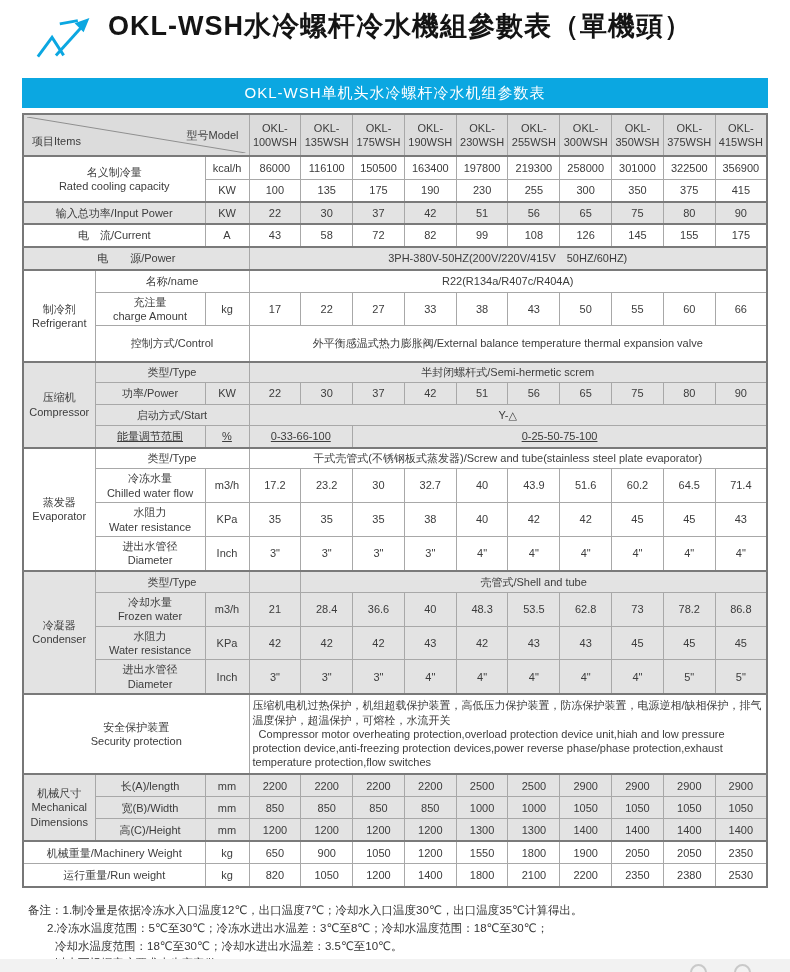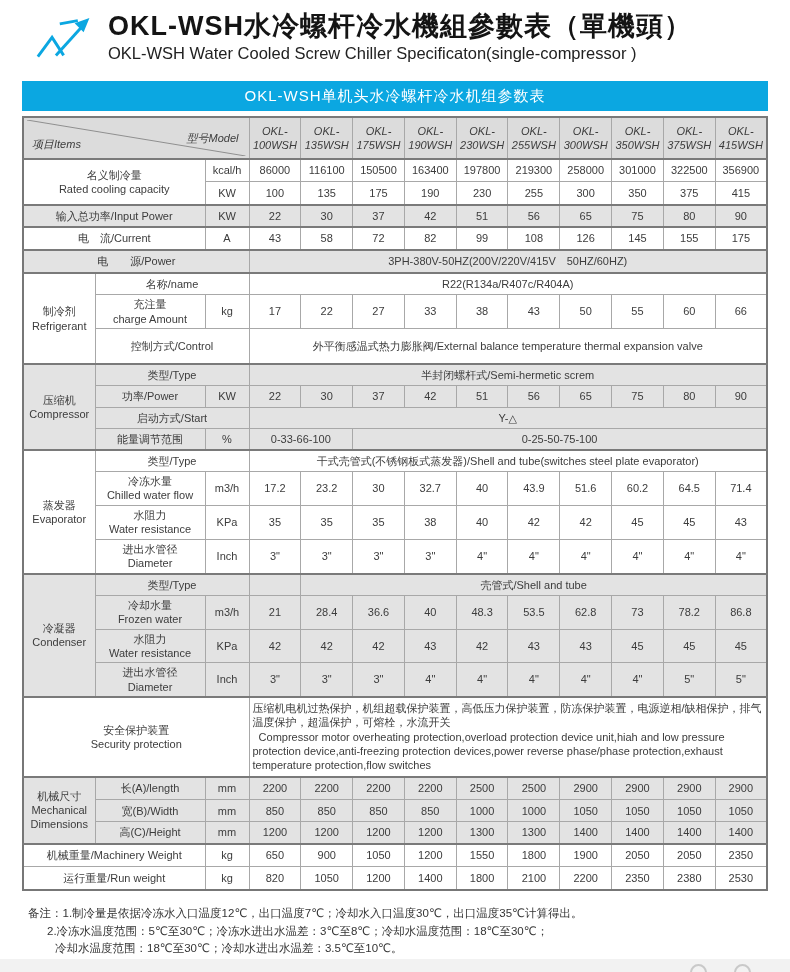--- a/index.html
+++ b/index.html
@@ -15,21 +15,21 @@
   .caption-bar{margin:16px 22px 5px 22px;height:30px;line-height:30px;text-align:center;
                color:#fff;font-size:15px;letter-spacing:1px;}
   
   table.spec{border-collapse:collapse;table-layout:fixed;width:746px;margin:0 22px;
              font-size:11px;color:#3c3c3c;text-align:center;}
   table.spec{border:2px solid #777;}
   table.spec td{border:1px solid #a8a8a8;padding:2px 3px;vertical-align:middle;line-height:1.3;
                 overflow:hidden;}
   tr.w td{background:#ffffff;}
   tr.g td{background:#e3e3e3;}
-  tr.hd td{background:#dcdcdc;font-style:italic;}
+  tr.hd td{background:#dcdcdc;}
   tr.sec td{border-top:2px solid #7a7a7a;}
   td.left{text-align:left;padding:4px 8px;line-height:1.38;}
   td.corner{padding:0;}
   .corner-box{position:relative;width:100%;height:100%;min-height:36px;}
   svg.diag{position:absolute;left:0;top:0;width:100%;height:100%;display:block;}
   svg.diag line{stroke:#8f8f8f;stroke-width:1;}
   .c-items{position:absolute;left:5px;bottom:5px;}
   .c-model{position:absolute;right:7px;top:11px;}
   
   .notes{margin:14px 22px 0 28px;font-size:11.5px;color:#333;line-height:1.55;}
@@ -48,21 +48,20 @@
 
   <header class="doc-header">
     <svg class="logo" width="58" height="48" viewBox="0 0 90 70">
       <polyline points="6,64 28,34 46,62" fill="none" stroke="#0ba7e1" stroke-width="4.5"></polyline>
       <line x1="34" y1="62" x2="74" y2="18" stroke="#0ba7e1" stroke-width="4.5"></line>
       <line x1="40" y1="13" x2="68" y2="8" stroke="#0ba7e1" stroke-width="4.5"></line>
       <polygon points="86,4 63,12 77,26" fill="#0ba7e1"></polygon>
     </svg>
     <div class="titles">
       <h1 class="title-cn">OKL-WSH水冷螺杆冷水機組參數表（單機頭）</h1>
-      <h2 class="title-en">OKL-WSH Water Cooled Screw Chiller Specificaton(single-compressor )</h2>
     </div>
   </header>
 
   <div class="caption-bar" style="background: rgb(11, 167, 225);">OKL-WSH单机头水冷螺杆冷水机组参数表</div>
 
   <table class="spec">
     <colgroup>
       <col style="width:72px">
         <col style="width:110px">
         <col style="width:44px">
@@ -197,30 +196,30 @@
           <td class="val">56</td>
           <td class="val">65</td>
           <td class="val">75</td>
           <td class="val">80</td>
           <td class="val">90</td>
         </tr>
         <tr class="g" style="height: 21px;">
           <td colspan="2" class="lab">启动方式/Start</td>
           <td colspan="10" class="val">Y-△</td>
         </tr>
-        <tr class="g" style="height: 22px;">
+        <tr class="g" style="height: 22px; text-decoration: underline;">
           <td class="lab">能量调节范围</td>
           <td class="unit">%</td>
           <td colspan="2" class="val">0-33-66-100</td>
           <td colspan="8" class="val">0-25-50-75-100</td>
         </tr>
         <tr class="w sec" style="height: 21px;">
           <td rowspan="4" class="sect">蒸发器<br>Evaporator</td>
           <td colspan="2" class="lab">类型/Type</td>
-          <td colspan="10" class="val">干式壳管式(不锈钢板式蒸发器)/Shell and tube(switches steel plate evaporator)</td>
+          <td colspan="10" class="val">干式壳管式(不锈钢板式蒸发器)/Screw and tube(stainless steel plate evaporator)</td>
         </tr>
         <tr class="w" style="height: 34px;">
           <td class="lab">冷冻水量<br>Chilled water flow</td>
           <td class="unit">m3/h</td>
           <td class="val">17.2</td>
           <td class="val">23.2</td>
           <td class="val">30</td>
           <td class="val">32.7</td>
           <td class="val">40</td>
           <td class="val">43.9</td>

